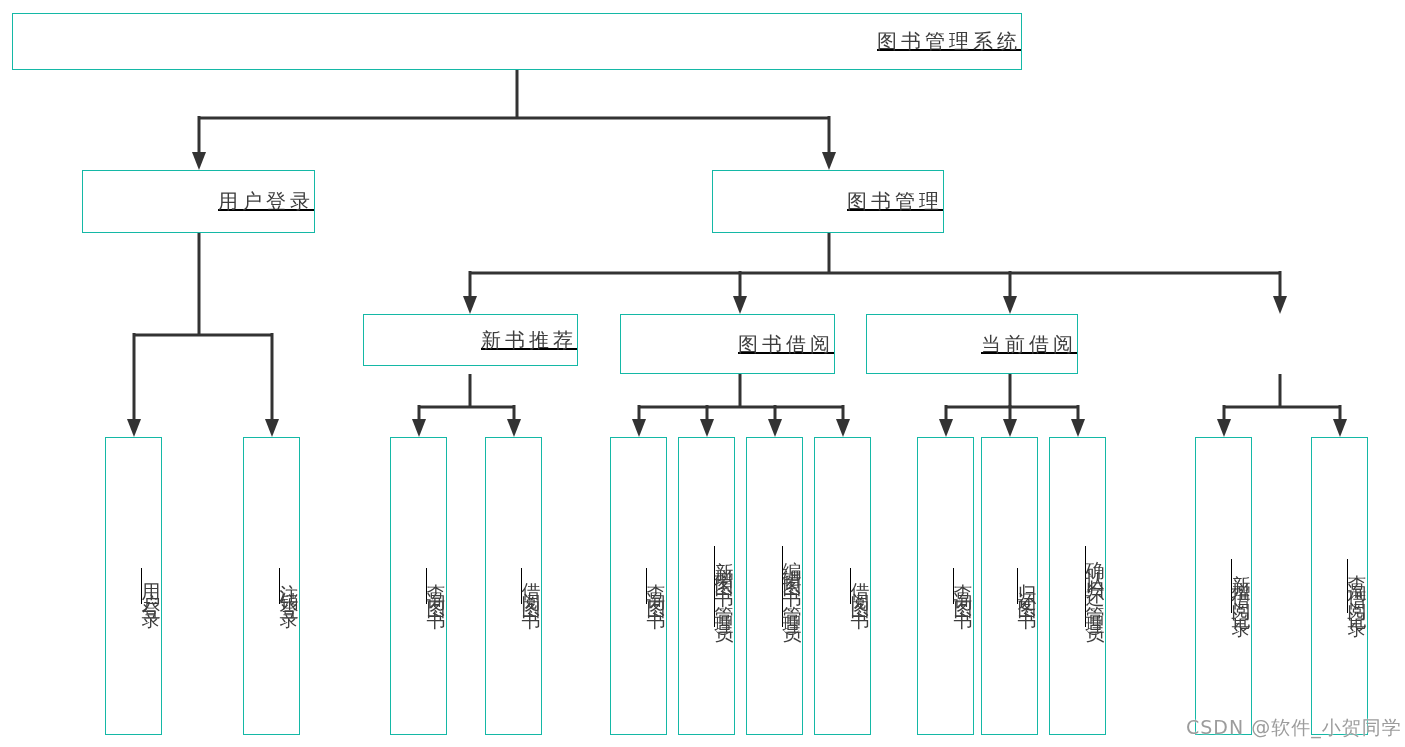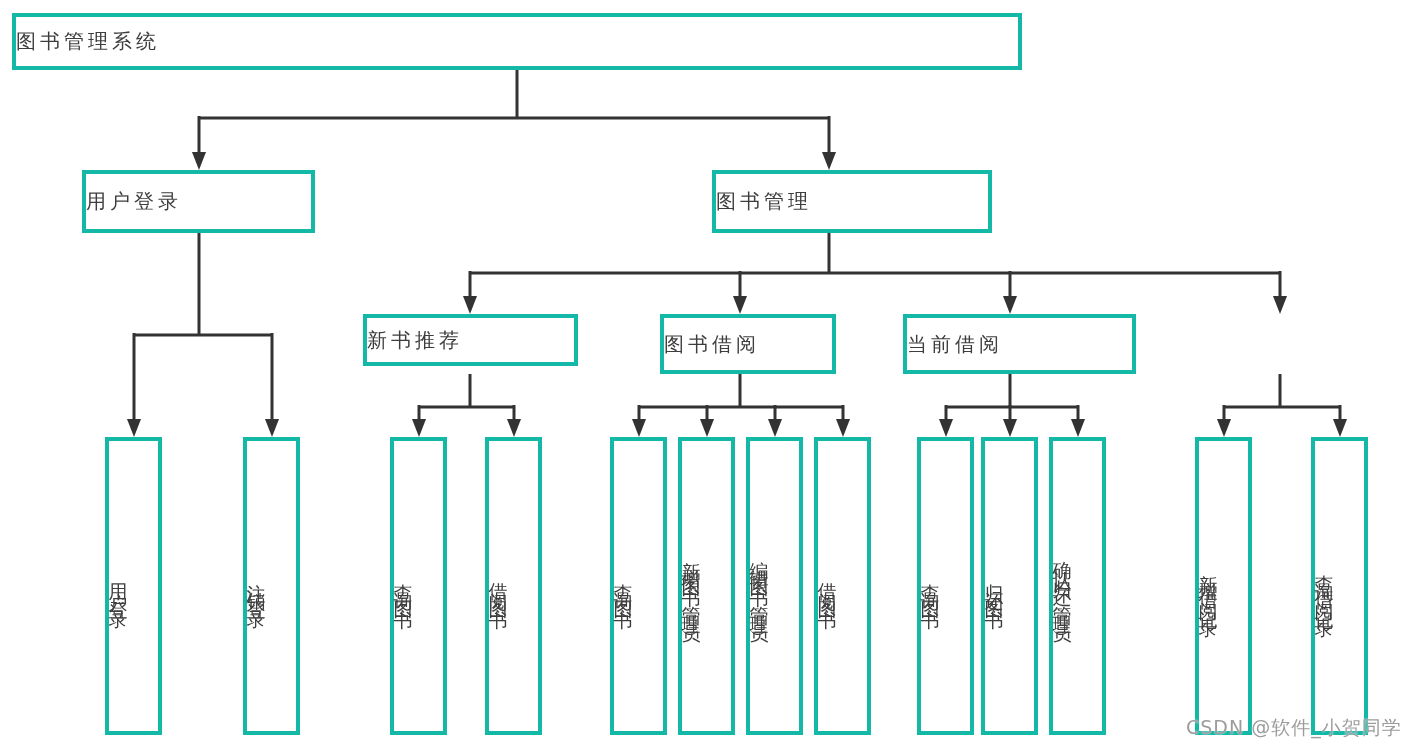--- a/index.html
+++ b/index.html
@@ -2,22 +2,22 @@
 <html><head>
 <meta charset="utf-8">
 <style>
   html,body{margin:0;padding:0;background:#fff;}
   #canvas{
     position:relative;width:1405px;height:747px;background:#ffffff;overflow:hidden;
     font-family:"DejaVu Sans",sans-serif;
   }
   #wires{position:absolute;left:0;top:0;z-index:1;}
   .box{
-    position:absolute;box-sizing:border-box;border:4px solid #14b8a6;background:#ffffff;
-    display:flex;align-items:center;justify-content:flex-start;z-index:2;
+    position:absolute;box-sizing:border-box;border:1px solid #14b8a6;background:#ffffff;
+    display:flex;align-items:center;justify-content:flex-end;z-index:2;text-decoration:underline;
   }
   .hbox span{
     font-size:20px;letter-spacing:4px;color:#3d3d3d;white-space:nowrap;
   }
   .vbox{top:437px;width:57px;height:298px;}
   .vbox span{
     writing-mode:vertical-rl;text-orientation:mixed;
     font-size:19px;letter-spacing:9px;color:#3d3d3d;line-height:1;
   }
   #watermark{
@@ -107,31 +107,31 @@
     </g>
   </svg>
 
   <div class="box hbox" style="left:12px;top:13px;width:1010px;height:57px">
     <span>图书管理系统</span>
   </div>
 
   <div class="box hbox" style="left:82px;top:170px;width:233px;height:63px">
     <span>用户登录</span>
   </div>
-  <div class="box hbox" style="left:712px;top:170px;width:280px;height:63px">
+  <div class="box hbox" style="left:712px;top:170px;width:232px;height:63px">
     <span>图书管理</span>
   </div>
 
   <div class="box hbox" style="left:363px;top:314px;width:215px;height:52px">
     <span>新书推荐</span>
   </div>
-  <div class="box hbox" style="left:660px;top:314px;width:176px;height:60px">
+  <div class="box hbox" style="left:620px;top:314px;width:215px;height:60px">
     <span>图书借阅</span>
   </div>
-  <div class="box hbox" style="left:903px;top:314px;width:233px;height:60px">
+  <div class="box hbox" style="left:866px;top:314px;width:212px;height:60px">
     <span>当前借阅</span>
   </div>
 
   <div class="box vbox" style="left:105px">
     <span>用户登录</span>
   </div>
   <div class="box vbox" style="left:243px">
     <span>注销登录</span>
   </div>
 

